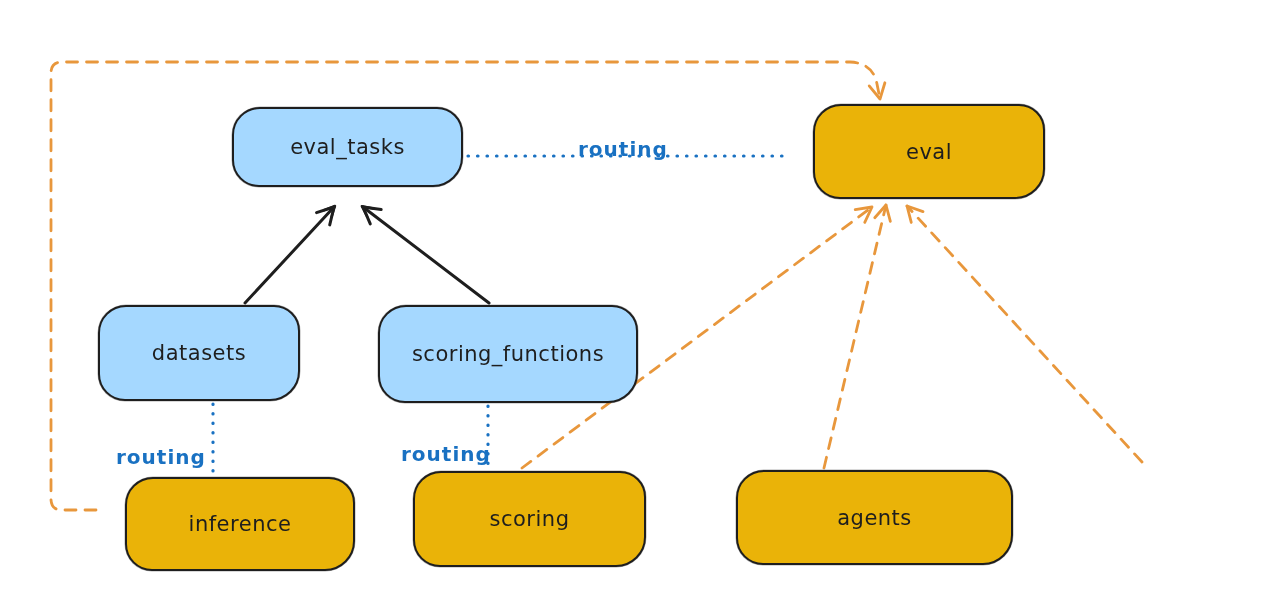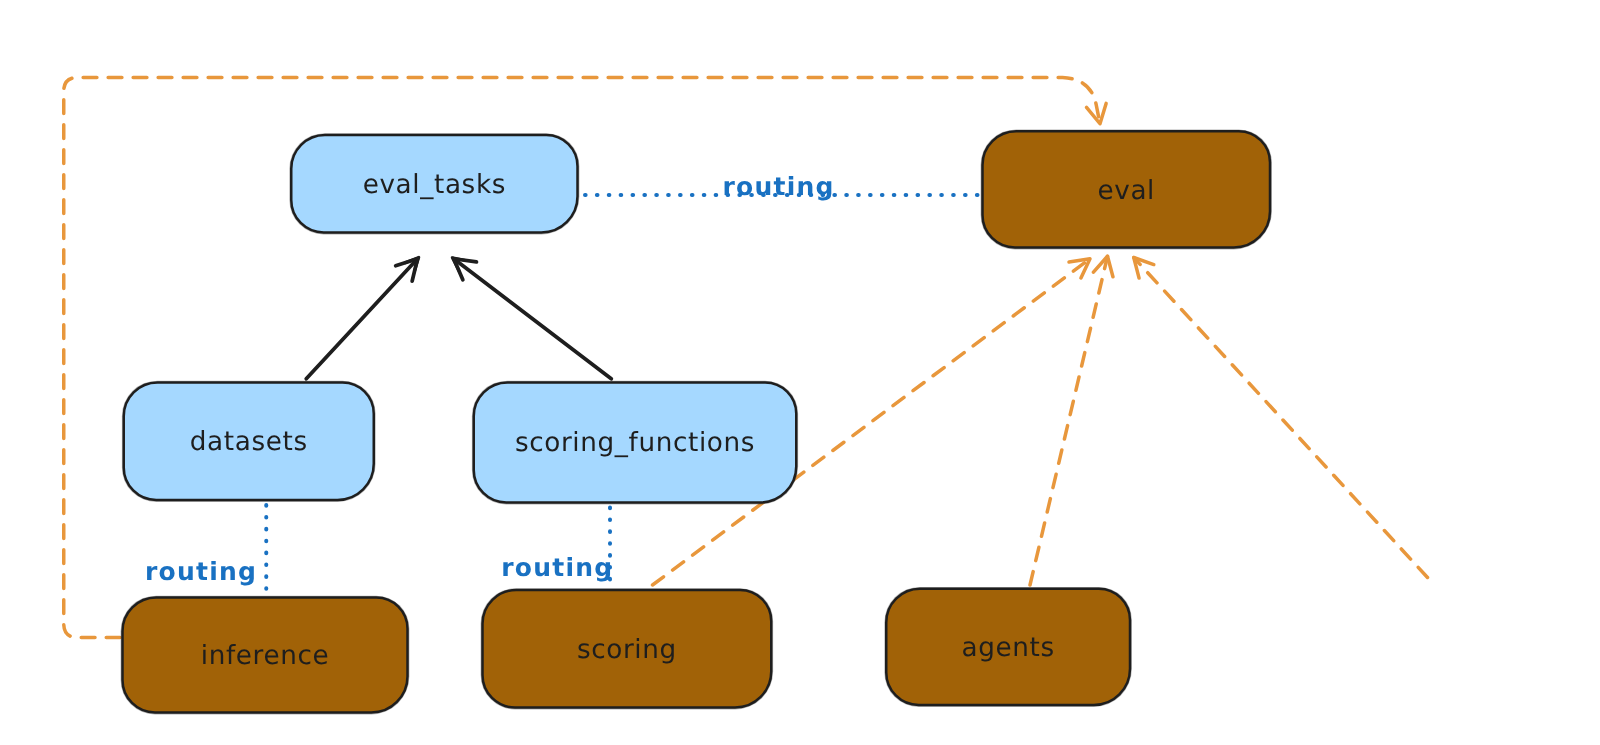--- a/index.html
+++ b/index.html
@@ -29,21 +29,21 @@
     border-radius: 28px 26px 30px 27px;
     display: flex;
     align-items: center;
     justify-content: center;
     font-size: 21px;
     color: #1e1e1e;
     letter-spacing: 0.5px;
     box-shadow: 0 0 0 0.5px rgba(30,30,30,0.35);
   }
   .node.blue  { background: #a5d8ff; }
-  .node.green { background: #a16207; }
+  .node.green { background: #eab308; margin-left: 28px; }
   .edge-label {
     position: absolute;
     color: #1971c2;
     font-size: 20px;
     font-weight: bold;
     letter-spacing: 1px;
     white-space: nowrap;
     margin-top: 21px;
   }
 </style>
@@ -93,21 +93,21 @@
   </div>
 
   <div class="node green" style="left:97px; top:477px; width:230px; height:94px;">
     <span>inference</span>
   </div>
 
   <div class="node green" style="left:385px; top:471px; width:233px; height:96px;">
     <span>scoring</span>
   </div>
 
-  <div class="node green" style="left:708px; top:470px; width:197px; height:95px;">
+  <div class="node green" style="left:708px; top:470px; width:277px; height:95px;">
     <span>agents</span>
   </div>
 
 
   <span class="edge-label" style="left:578px; top:116px;">routing</span>
   <span class="edge-label" style="left:116px; top:424px;">routing</span>
   <span class="edge-label" style="left:401px; top:421px;">routing</span>
 
 </div>
 

